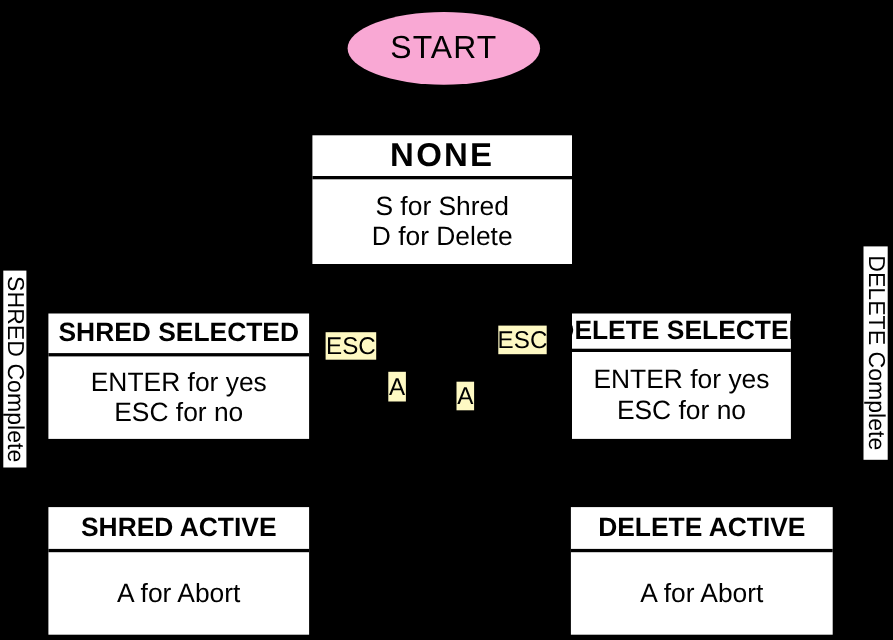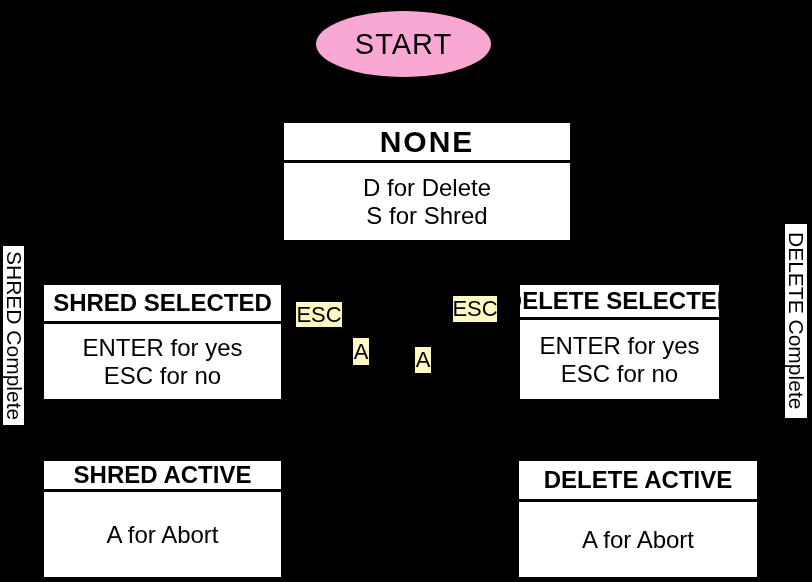--- a/index.html
+++ b/index.html
@@ -50,26 +50,26 @@
 </style>
 </head>
 <body>
 
 <div class="canvas">
 
   <div class="ellipse" style="left:316px; top:11px; width:175px; height:66px;">
     <span>START</span>
   </div>
 
-  <div class="node" style="left:284px; top:123px; width:286px; height:117px;">
+  <div class="node" style="left:284px; top:123px; width:236px; height:117px;">
     <div class="node-title big" style="height:37px;">NONE</div>
     <div class="node-sep"></div>
     <div class="node-body">
+      <div>S for Shred</div>
       <div>D for Delete</div>
-      <div>S for Shred</div>
     </div>
   </div>
 
   <div class="node" style="left:44px; top:285px; width:237px; height:114px;">
     <div class="node-title" style="height:36px;">SHRED SELECTED</div>
     <div class="node-sep"></div>
     <div class="node-body">
       <div>ENTER for yes</div>
       <div>ESC for no</div>
     </div>
@@ -78,21 +78,21 @@
   <div class="node" style="left:520px; top:285px; width:199px; height:114px;">
     <div class="node-title" style="height:32px;">DELETE SELECTED</div>
     <div class="node-sep"></div>
     <div class="node-body">
       <div>ENTER for yes</div>
       <div>ESC for no</div>
     </div>
   </div>
 
   <div class="node" style="left:44px; top:461px; width:237px; height:116px;">
-    <div class="node-title" style="height:28px;">SHRED ACTIVE</div>
+    <div class="node-title" style="height:38px;">SHRED ACTIVE</div>
     <div class="node-sep"></div>
     <div class="node-body">
       <div>A for Abort</div>
     </div>
   </div>
 
   <div class="node" style="left:519px; top:461px; width:238px; height:116px;justify-content:center;">
     <div class="node-title" style="height:38px;">DELETE ACTIVE</div>
     <div class="node-sep"></div>
     <div class="node-body">

